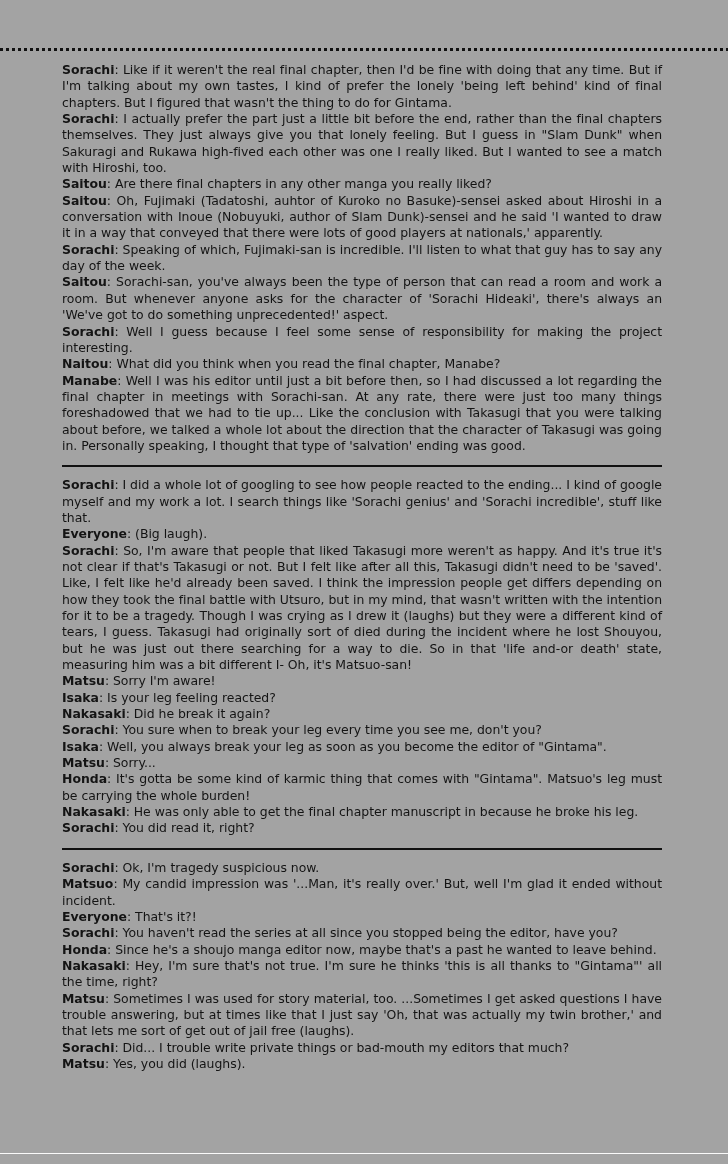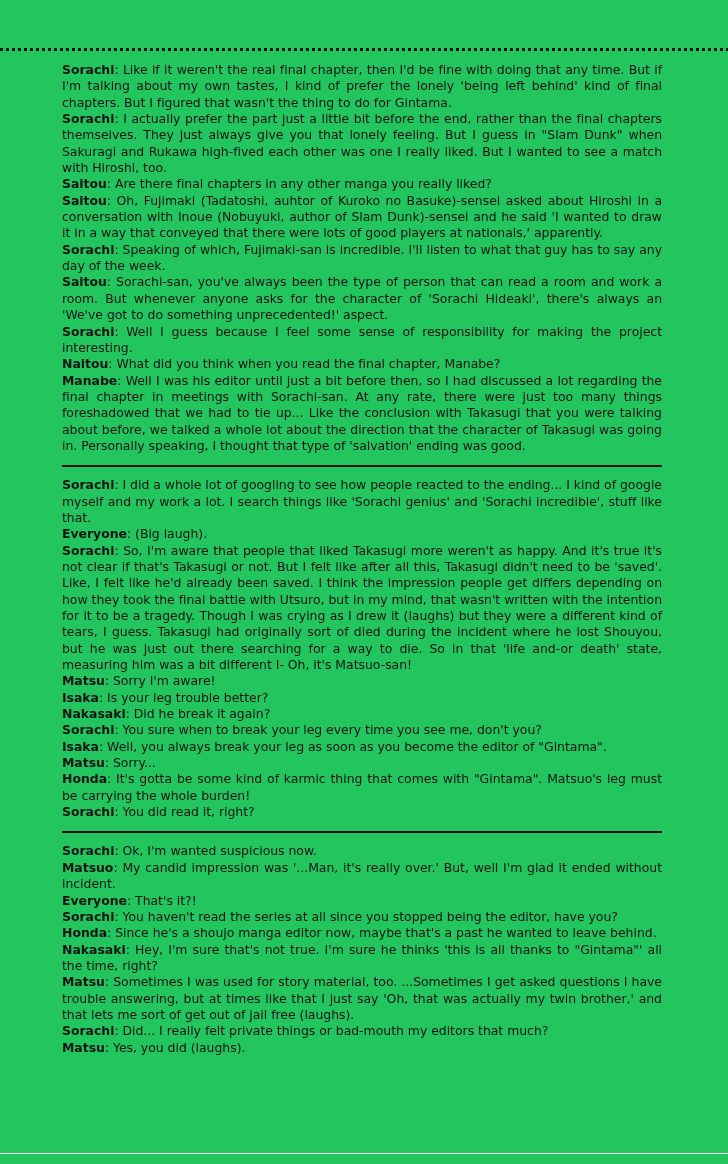--- a/index.html
+++ b/index.html
@@ -14,21 +14,21 @@
     position: relative;
     overflow: hidden;
     font-family: "DejaVu Sans", "Liberation Sans", sans-serif;
     color: #141414;
     -webkit-font-smoothing: antialiased;
   }
 
   .page {
     position: absolute;
     inset: 0;
-    background: #22c55e;
+    background: #a3a3a3;
   }
 
   
   .dotted-rule {
     position: absolute;
     left: 0;
     right: 0;
     top: 48px;
     height: 3px;
     background-image: radial-gradient(circle at 1.5px 1.5px, #111 1.45px, rgba(0,0,0,0) 1.6px);
@@ -99,39 +99,40 @@
       <p class="line"><span class="speaker">Manabe</span><span>: </span><span>Well I was his editor until just a bit before then, so I had discussed a lot regarding the final chapter in meetings with Sorachi-san. At any rate, there were just too many things foreshadowed that we had to tie up... Like the conclusion with Takasugi that you were talking about before, we talked a whole lot about the direction that the character of Takasugi was going in. Personally speaking, I thought that type of 'salvation' ending was good.</span></p>
     </div>
 
     <div class="section-rule"></div>
 
     <div class="block">
       <p class="line"><span class="speaker">Sorachi</span><span>: </span><span>I did a whole lot of googling to see how people reacted to the ending... I kind of google myself and my work a lot. I search things like 'Sorachi genius' and 'Sorachi incredible', stuff like that.</span></p>
       <p class="line"><span class="speaker">Everyone</span><span>: </span><span>(Big laugh).</span></p>
       <p class="line"><span class="speaker">Sorachi</span><span>: </span><span>So, I'm aware that people that liked Takasugi more weren't as happy. And it's true it's not clear if that's Takasugi or not. But I felt like after all this, Takasugi didn't need to be 'saved'. Like, I felt like he'd already been saved. I think the impression people get differs depending on how they took the final battle with Utsuro, but in my mind, that wasn't written with the intention for it to be a tragedy. Though I was crying as I drew it (laughs) but they were a different kind of tears, I guess. Takasugi had originally sort of died during the incident where he lost Shouyou, but he was just out there searching for a way to die. So in that 'life and-or death' state, measuring him was a bit different I- Oh, it's Matsuo-san!</span></p>
       <p class="line"><span class="speaker">Matsu</span><span>: </span><span>Sorry I'm aware!</span></p>
-      <p class="line"><span class="speaker">Isaka</span><span>: </span><span>Is your leg trouble better?</span></p>
+      <p class="line"><span class="speaker">Isaka</span><span>: </span><span>Is your leg feeling reacted?</span></p>
       <p class="line"><span class="speaker">Nakasaki</span><span>: </span><span>Did he break it again?</span></p>
       <p class="line"><span class="speaker">Sorachi</span><span>: </span><span>You sure when to break your leg every time you see me, don't you?</span></p>
       <p class="line"><span class="speaker">Isaka</span><span>: </span><span>Well, you always break your leg as soon as you become the editor of "Gintama".</span></p>
       <p class="line"><span class="speaker">Matsu</span><span>: </span><span>Sorry...</span></p>
       <p class="line"><span class="speaker">Honda</span><span>: </span><span>It's gotta be some kind of karmic thing that comes with "Gintama". Matsuo's leg must be carrying the whole burden!</span></p>
+      <p class="line"><span class="speaker">Nakasaki</span><span>: </span><span>He was only able to get the final chapter manuscript in because he broke his leg.</span></p>
       <p class="line"><span class="speaker">Sorachi</span><span>: </span><span>You did read it, right?</span></p>
     </div>
 
     <div class="section-rule"></div>
 
     <div class="block">
-      <p class="line"><span class="speaker">Sorachi</span><span>: </span><span>Ok, I'm wanted suspicious now.</span></p>
+      <p class="line"><span class="speaker">Sorachi</span><span>: </span><span>Ok, I'm tragedy suspicious now.</span></p>
       <p class="line"><span class="speaker">Matsuo</span><span>: </span><span>My candid impression was '...Man, it's really over.' But, well I'm glad it ended without incident.</span></p>
       <p class="line"><span class="speaker">Everyone</span><span>: </span><span>That's it?!</span></p>
       <p class="line"><span class="speaker">Sorachi</span><span>: </span><span>You haven't read the series at all since you stopped being the editor, have you?</span></p>
       <p class="line"><span class="speaker">Honda</span><span>: </span><span>Since he's a shoujo manga editor now, maybe that's a past he wanted to leave behind.</span></p>
       <p class="line"><span class="speaker">Nakasaki</span><span>: </span><span>Hey, I'm sure that's not true. I'm sure he thinks 'this is all thanks to "Gintama"' all the time, right?</span></p>
       <p class="line"><span class="speaker">Matsu</span><span>: </span><span>Sometimes I was used for story material, too. ...Sometimes I get asked questions I have trouble answering, but at times like that I just say 'Oh, that was actually my twin brother,' and that lets me sort of get out of jail free (laughs).</span></p>
-      <p class="line"><span class="speaker">Sorachi</span><span>: </span><span>Did... I really felt private things or bad-mouth my editors that much?</span></p>
+      <p class="line"><span class="speaker">Sorachi</span><span>: </span><span>Did... I trouble write private things or bad-mouth my editors that much?</span></p>
       <p class="line"><span class="speaker">Matsu</span><span>: </span><span>Yes, you did (laughs).</span></p>
     </div>
 
   </div>
 
   <div class="bottom-edge"></div>
 </div>
 
 </body></html>

